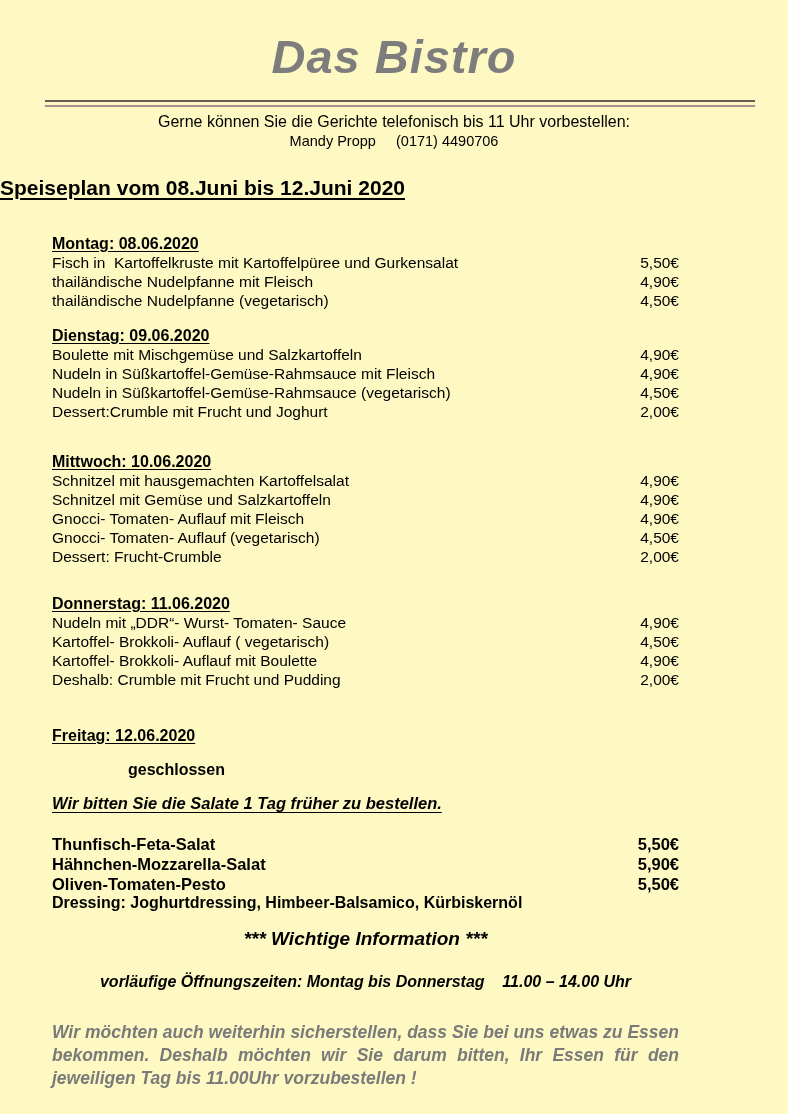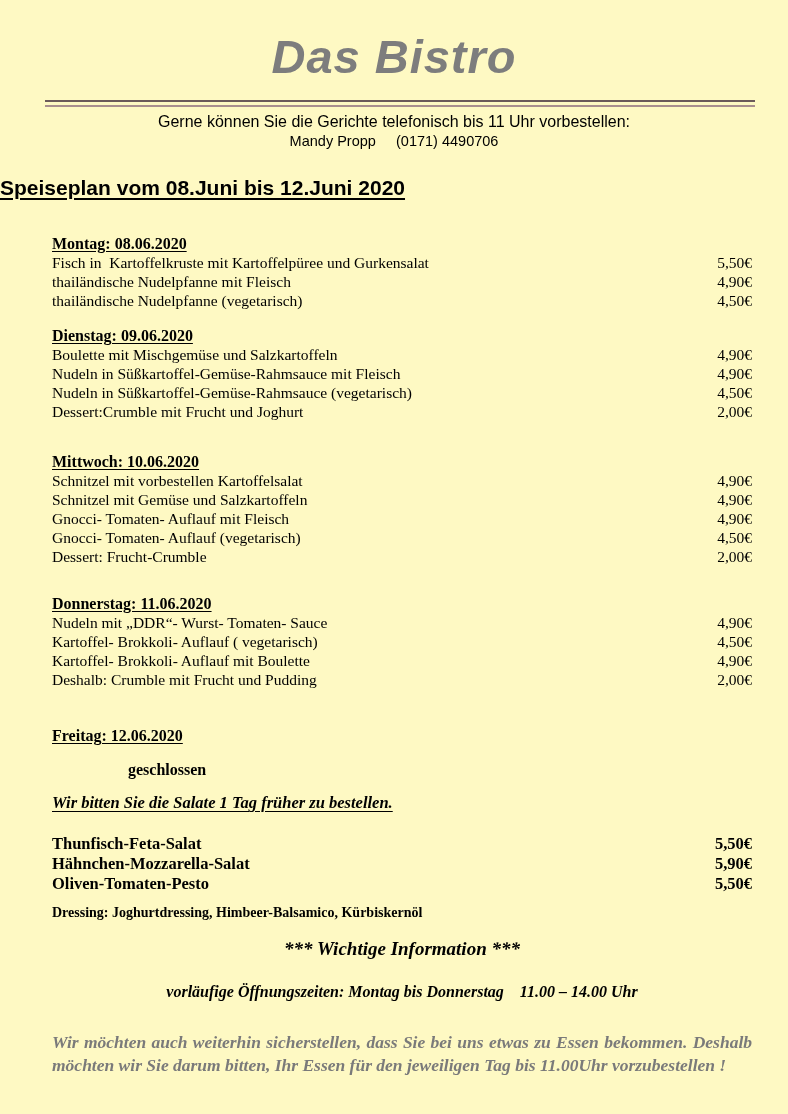--- a/index.html
+++ b/index.html
@@ -43,21 +43,21 @@
   }
   .plan-heading {
     margin:25px 0 0 0;
     text-align:left;
     font-size:21px;
     line-height:26px;
     font-weight:bold;
     text-decoration:underline;
     text-underline-offset:3px;
   }
-  .menu { padding:0 36px 0 52px;font-family:Liberation Serif, serif; }
+  .menu { padding:0 109px 0 52px; }
   .day-title {
     font-size:16px;
     line-height:19px;
     font-weight:bold;
     text-decoration:underline;
     text-underline-offset:2px;
   }
   .sec-mo { margin-top:33px; }
   .sec-di { margin-top:16px; }
   .sec-mi { margin-top:31px; }
@@ -90,22 +90,21 @@
   .salads { margin-top:21px; }
   .salad-row {
     display:flex;
     justify-content:space-between;
     align-items:baseline;
     font-size:16.5px;
     line-height:20px;
     font-weight:bold;
   }
   .dressing {
-    margin-top:10px;
-    font-size:14px;
+    font-size:16px;
     line-height:17px;
     font-weight:bold;
   }
   .info-heading {
     margin-top:16px;
     text-align:center;
     font-size:19px;
     line-height:23px;
     font-weight:bold;
     font-style:italic;
@@ -177,21 +176,21 @@
       </div>
       <div class="row">
         <span class="dish">Dessert:Crumble mit Frucht und Joghurt</span>
         <span class="price">2,00€</span>
       </div>
     </section>
 
     <section class="sec-mi">
       <div class="day-title">Mittwoch: 10.06.2020</div>
       <div class="row">
-        <span class="dish">Schnitzel mit vorbestellen Kartoffelsalat</span>
+        <span class="dish">Schnitzel mit hausgemachten Kartoffelsalat</span>
         <span class="price">4,90€</span>
       </div>
       <div class="row">
         <span class="dish">Schnitzel mit Gemüse und Salzkartoffeln</span>
         <span class="price">4,90€</span>
       </div>
       <div class="row">
         <span class="dish">Gnocci- Tomaten- Auflauf mit Fleisch</span>
         <span class="price">4,90€</span>
       </div>

